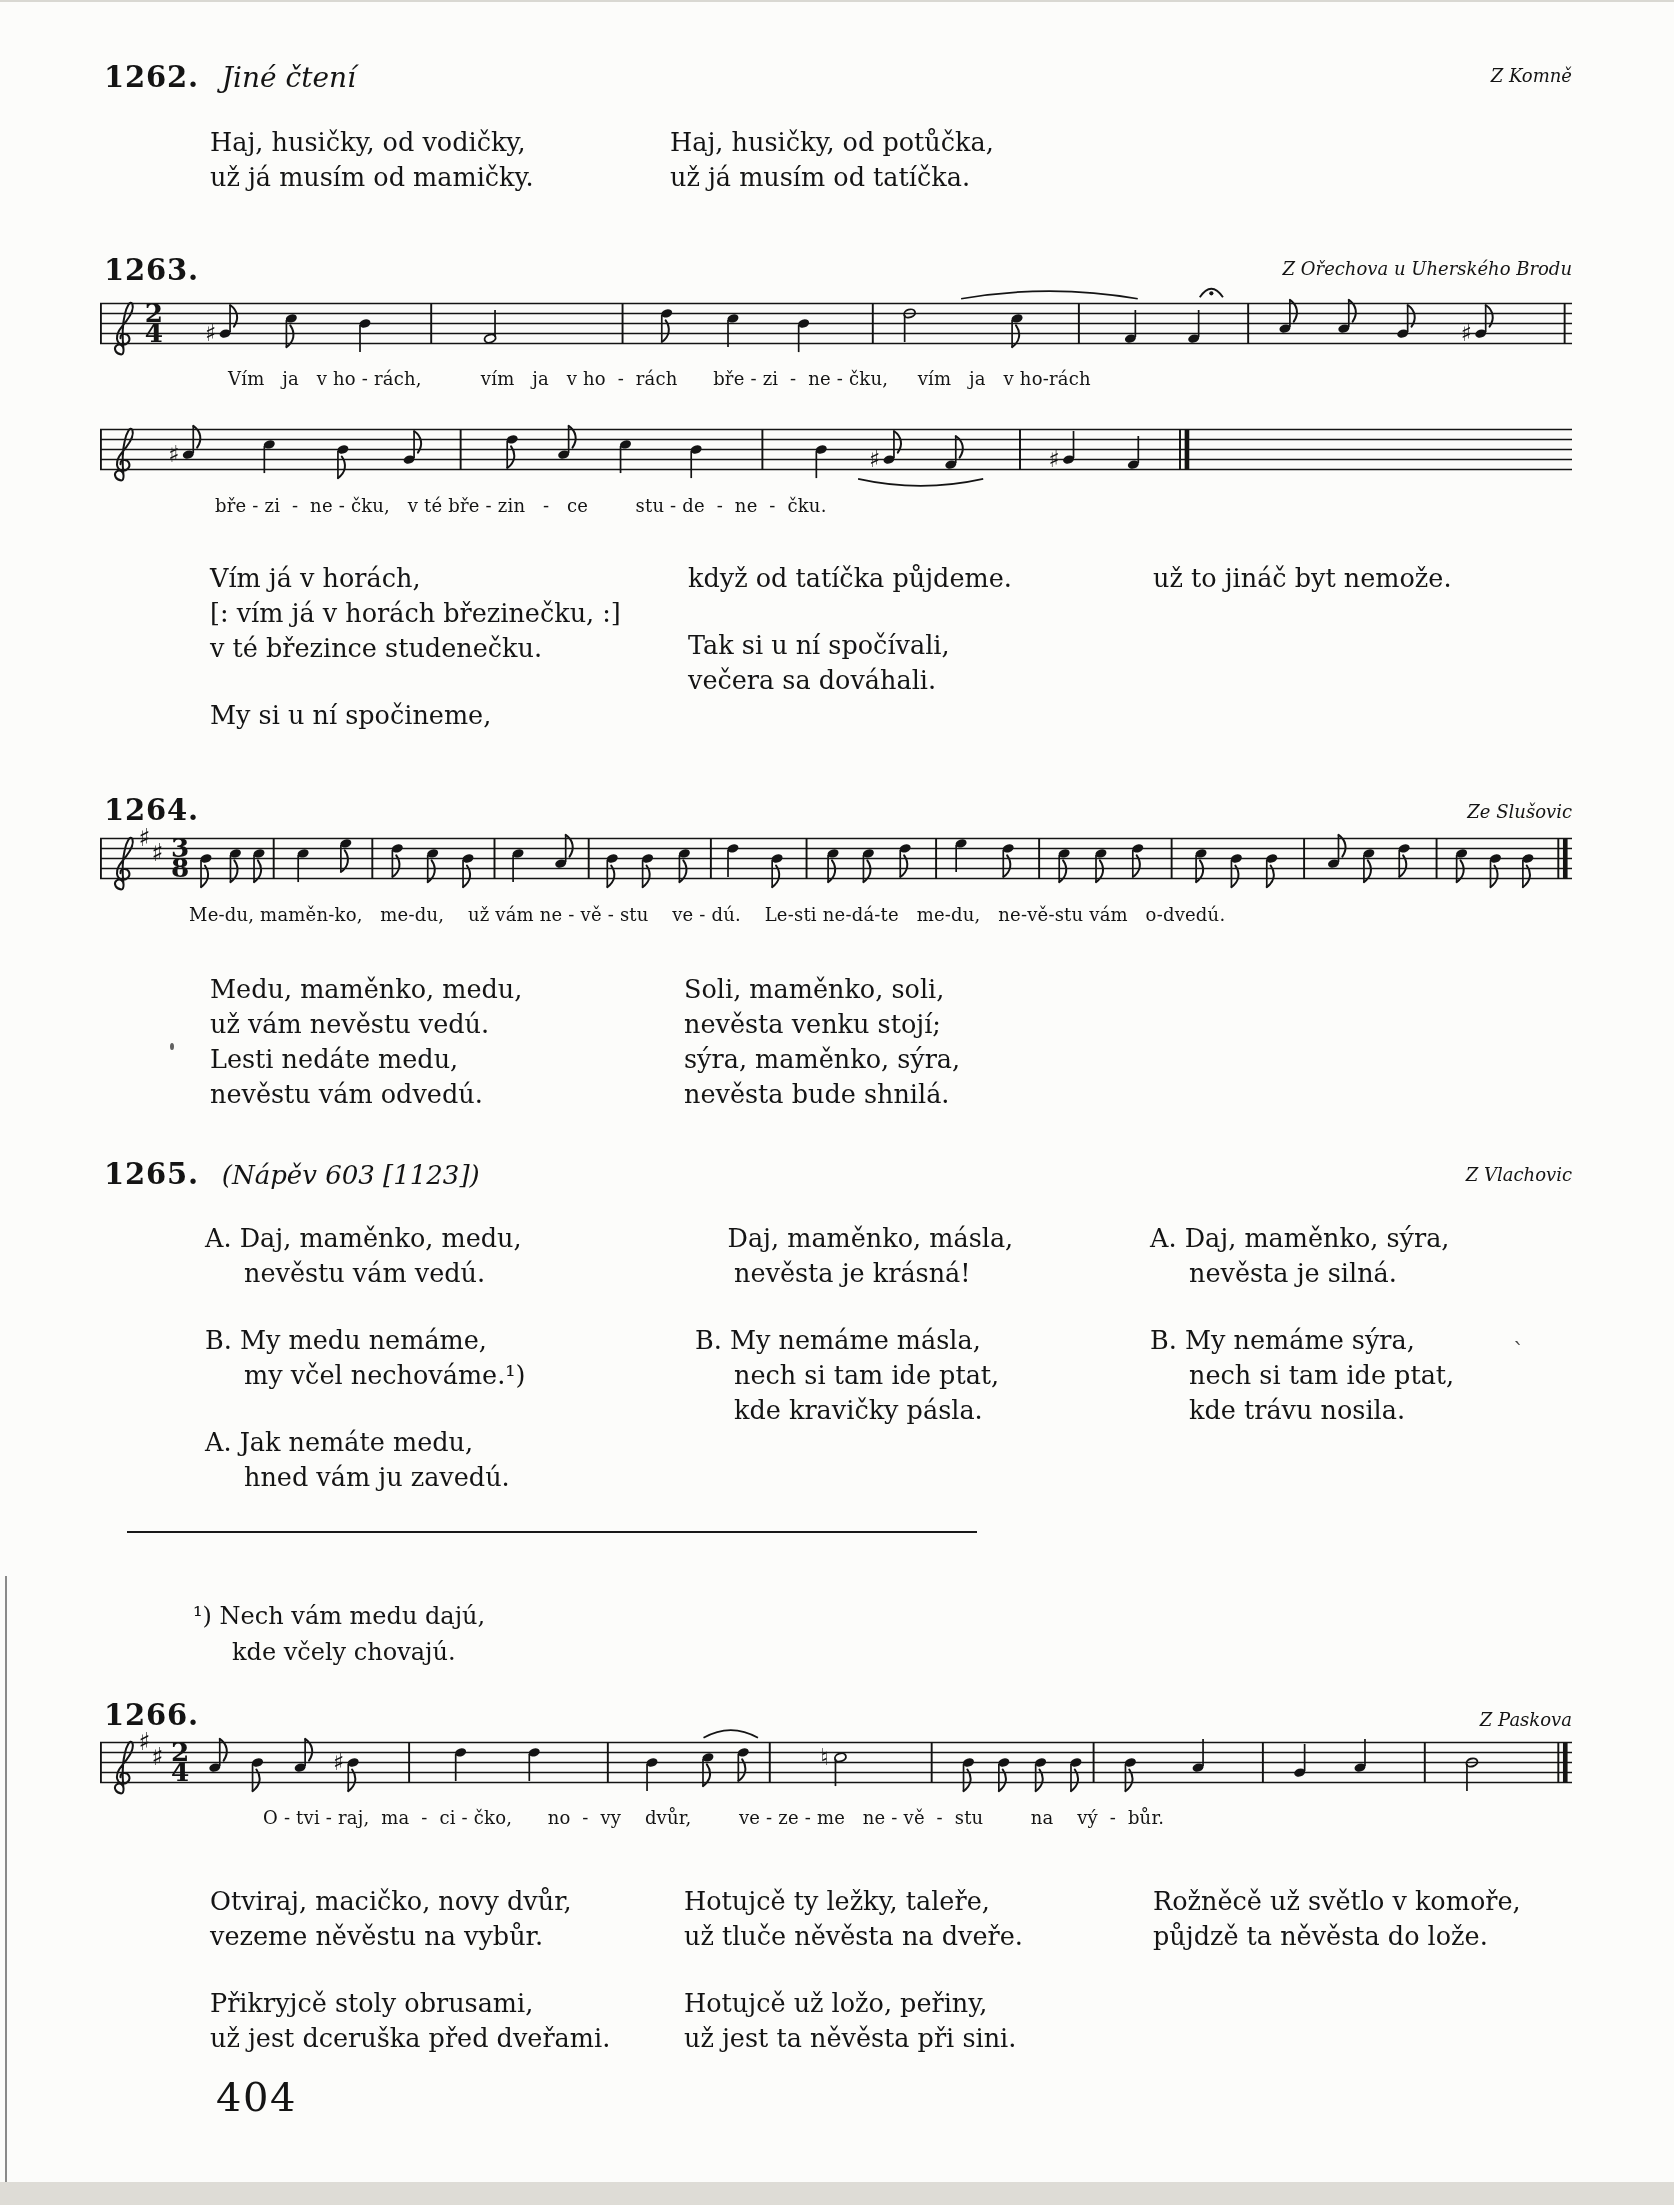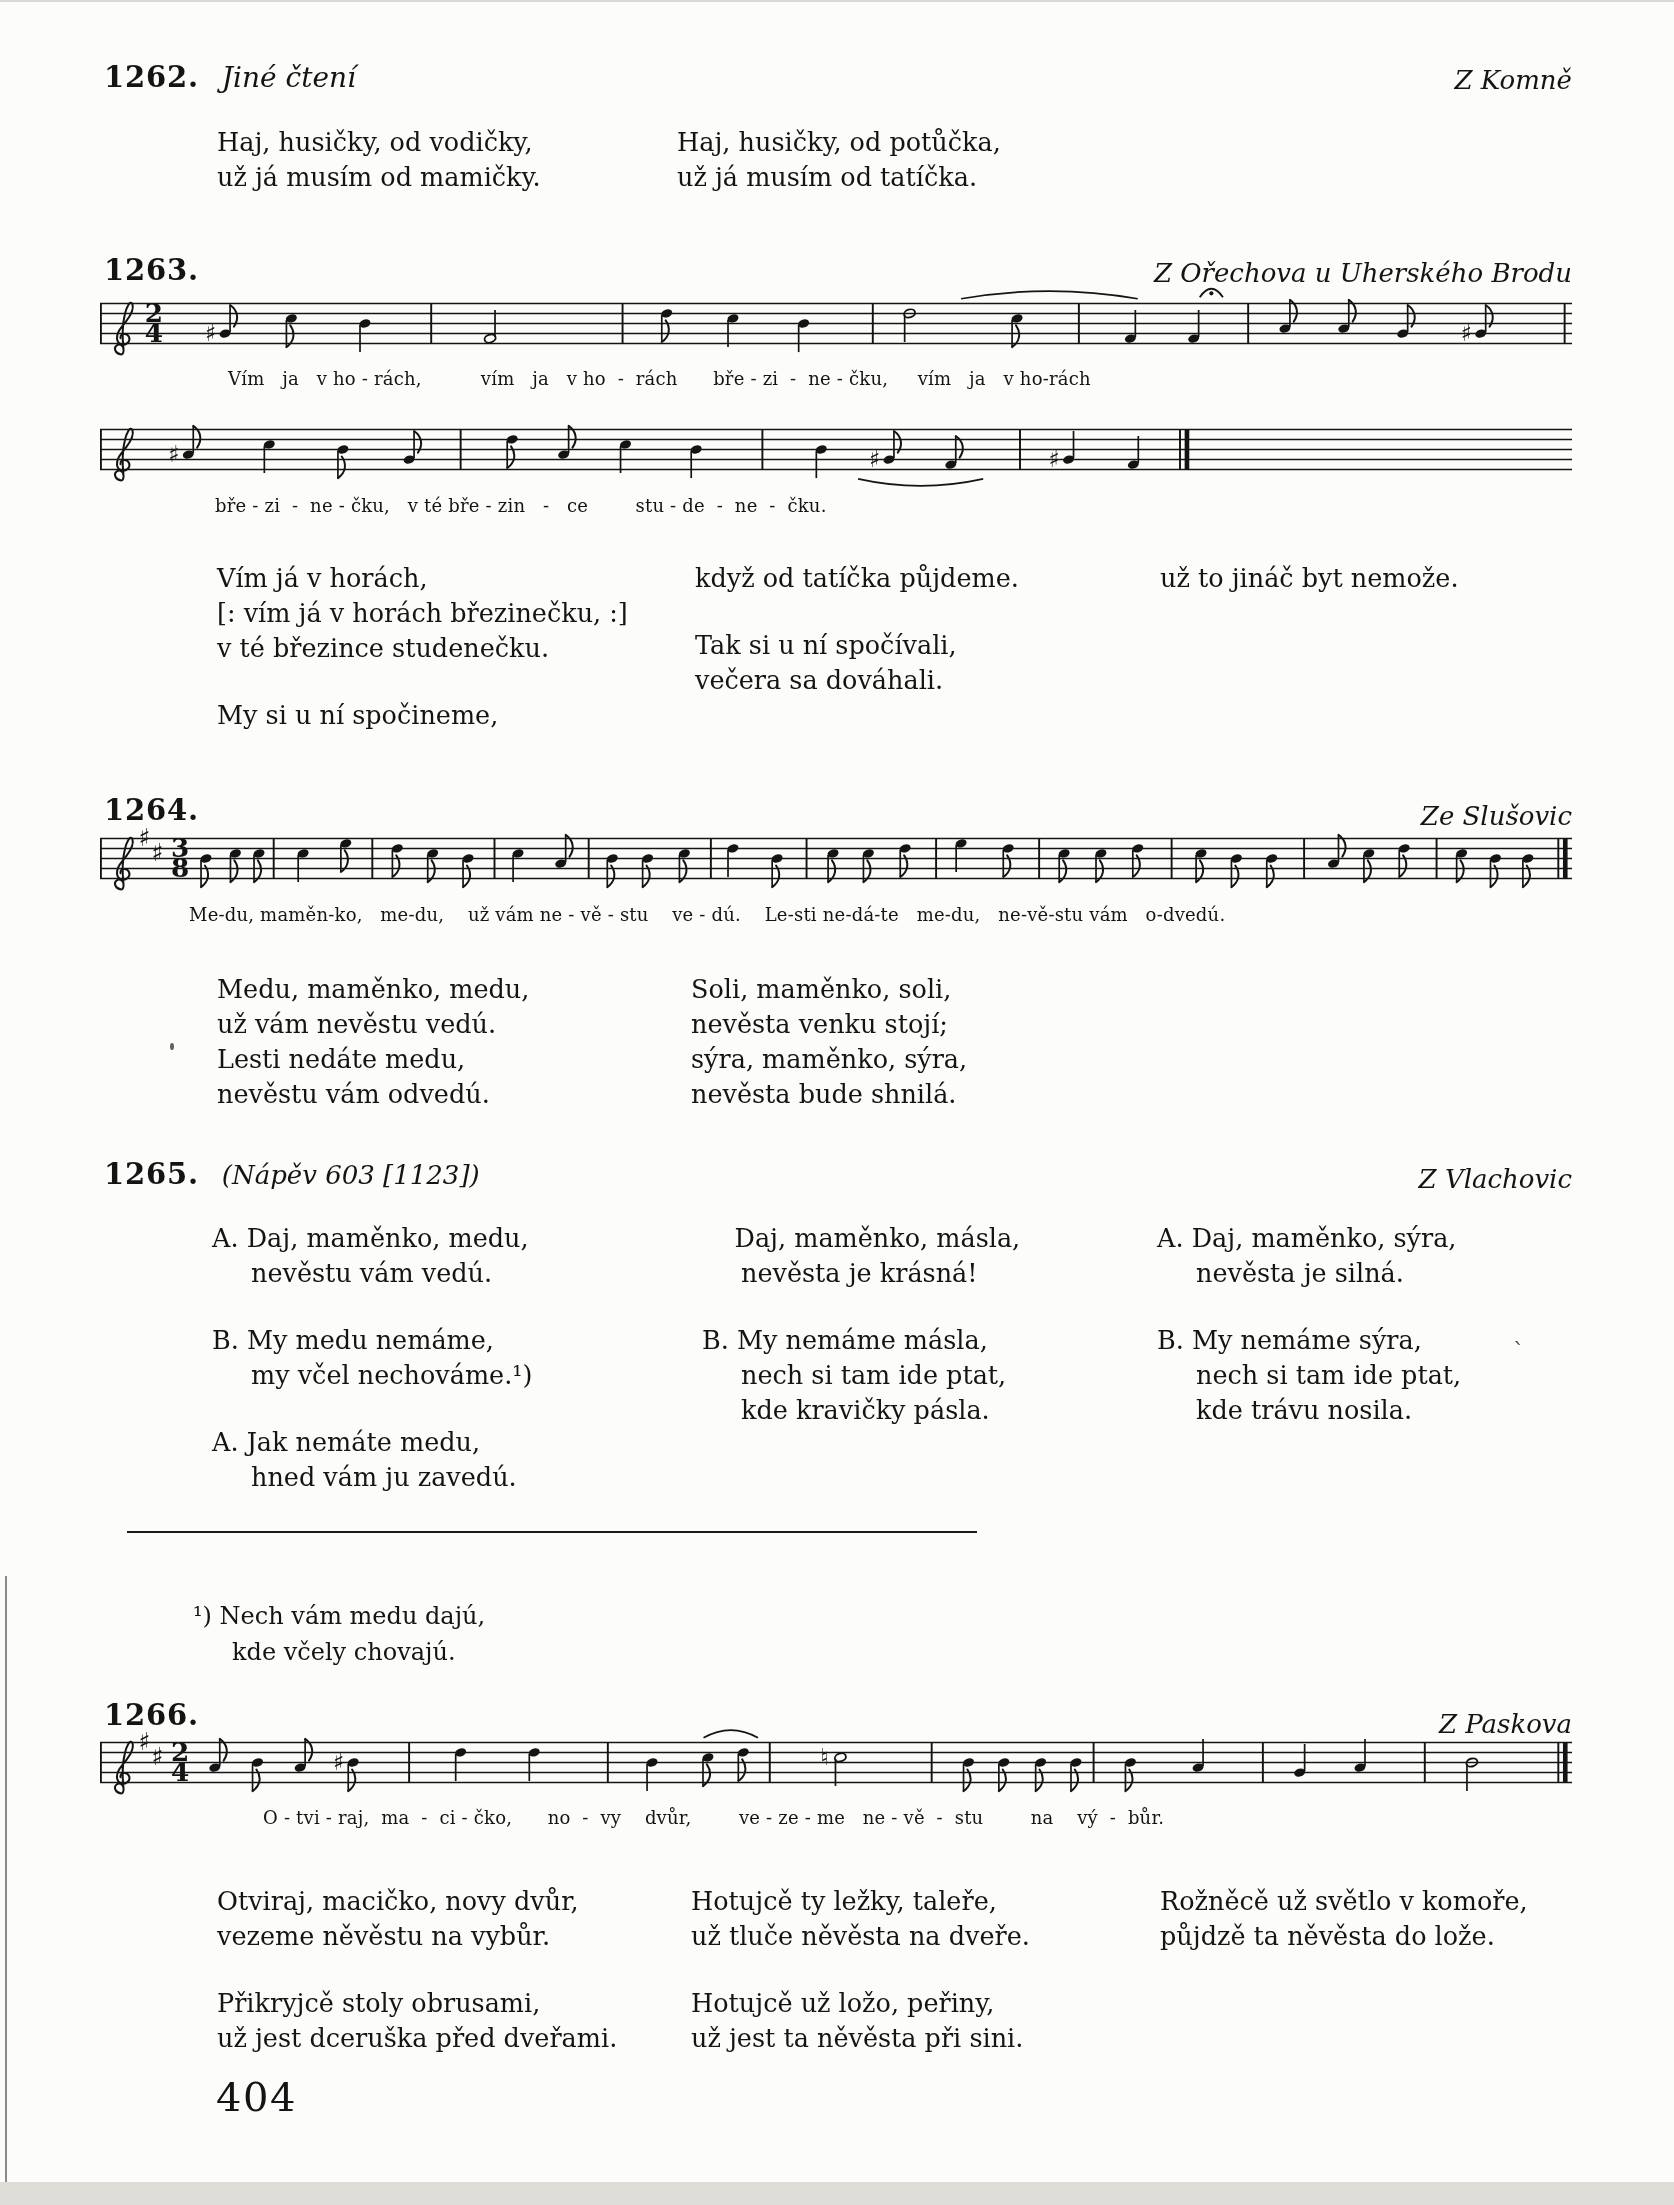--- a/index.html
+++ b/index.html
@@ -4,23 +4,23 @@
 <style>
   html,body{margin:0;padding:0;background:#dedcd6;}
   .page{
     position:relative;width:1674px;height:2182px;overflow:hidden;
     background:#fcfcfa;color:#141414;
     font-family:"DejaVu Serif", serif;
   }
   .heading{position:absolute;left:104px;white-space:nowrap;}
   .song-number{font-weight:700;font-size:29px;letter-spacing:0.8px;}
   .song-title{font-style:italic;font-size:28px;margin-left:23px;}
-  .attribution{position:absolute;right:102px;font-style:italic;font-size:26px;white-space:nowrap;}
+  .attribution{position:absolute;right:102px;font-style:italic;font-size:18px;white-space:nowrap;}
   .verse-col{position:absolute;font-size:25.5px;line-height:35px;width:495px;}
-  .stanza{margin:0 0 32px 7px;}
+  .stanza{margin:0 0 32px 0;}
   .verse-line{margin:0;white-space:pre-wrap;}
   .hang .verse-line + .verse-line{padding-left:39px;}
   .staff{position:absolute;left:100px;}
   .staff-lyric{position:absolute;white-space:pre;font-size:18px;letter-spacing:0.2px;}
   .footnote{position:absolute;left:193px;top:1578px;font-size:24px;line-height:36px;margin-top:20px;}
   .footnote .stanza{margin:0;}
   .rule{position:absolute;left:127px;top:1531px;width:850px;height:2.3px;background:#191919;}
   .page-number{position:absolute;left:216px;top:2074px;font-size:40px;letter-spacing:1.5px;}
   svg text{font-family:"DejaVu Serif", serif;}
   svg text.tsig{font-size:34px;font-weight:700;fill:#141414;}

